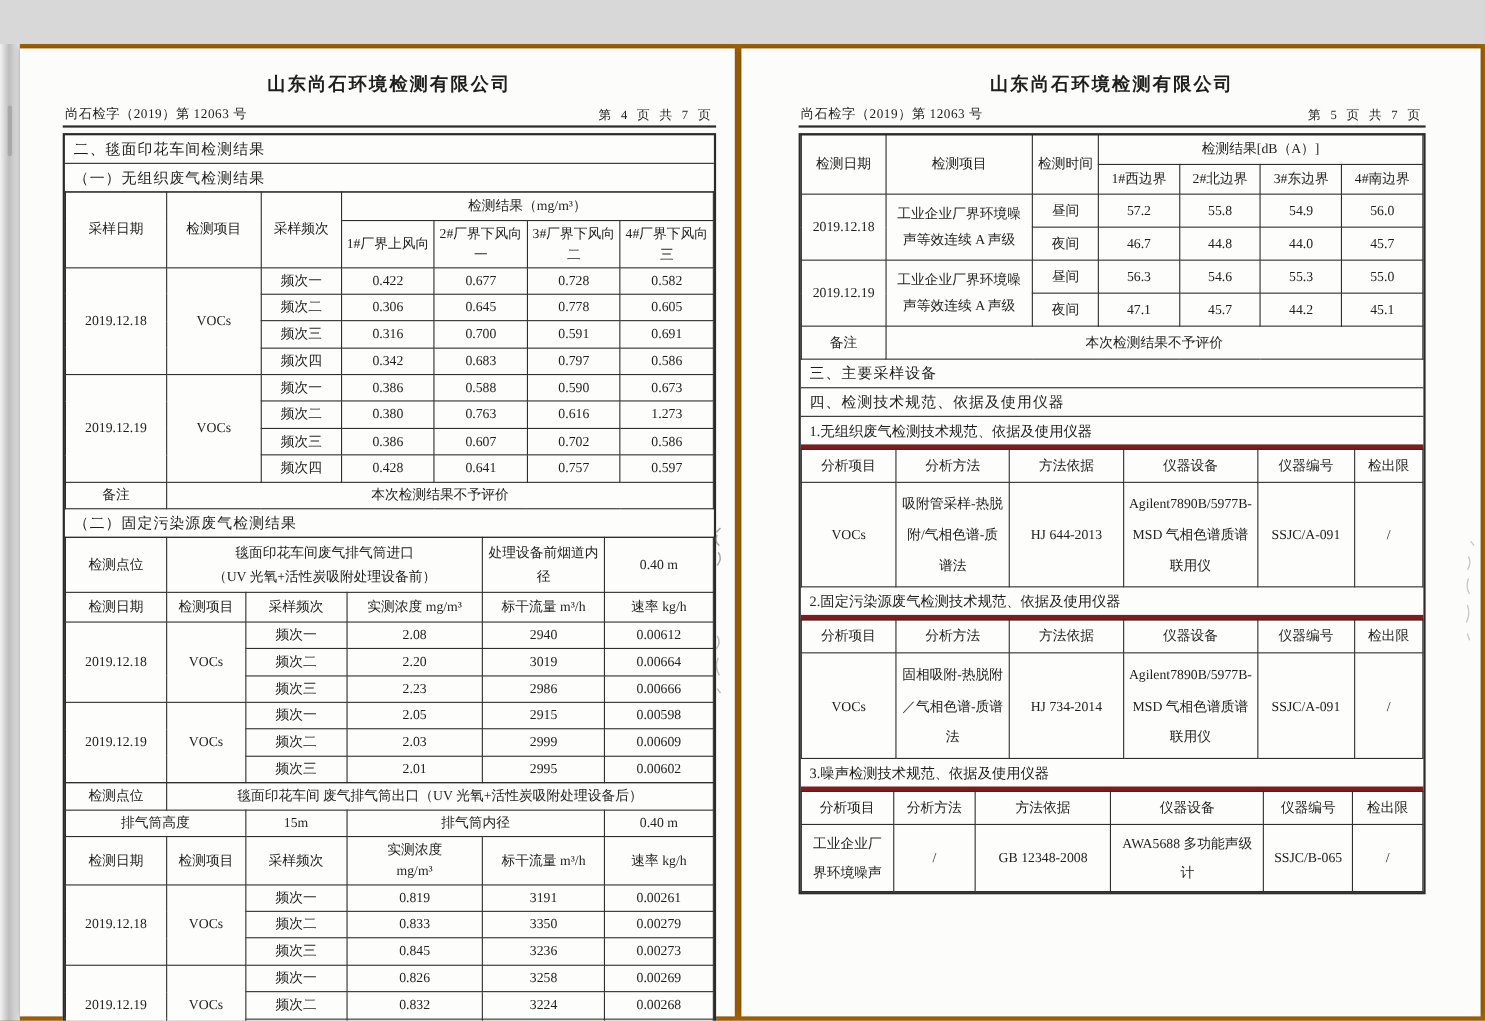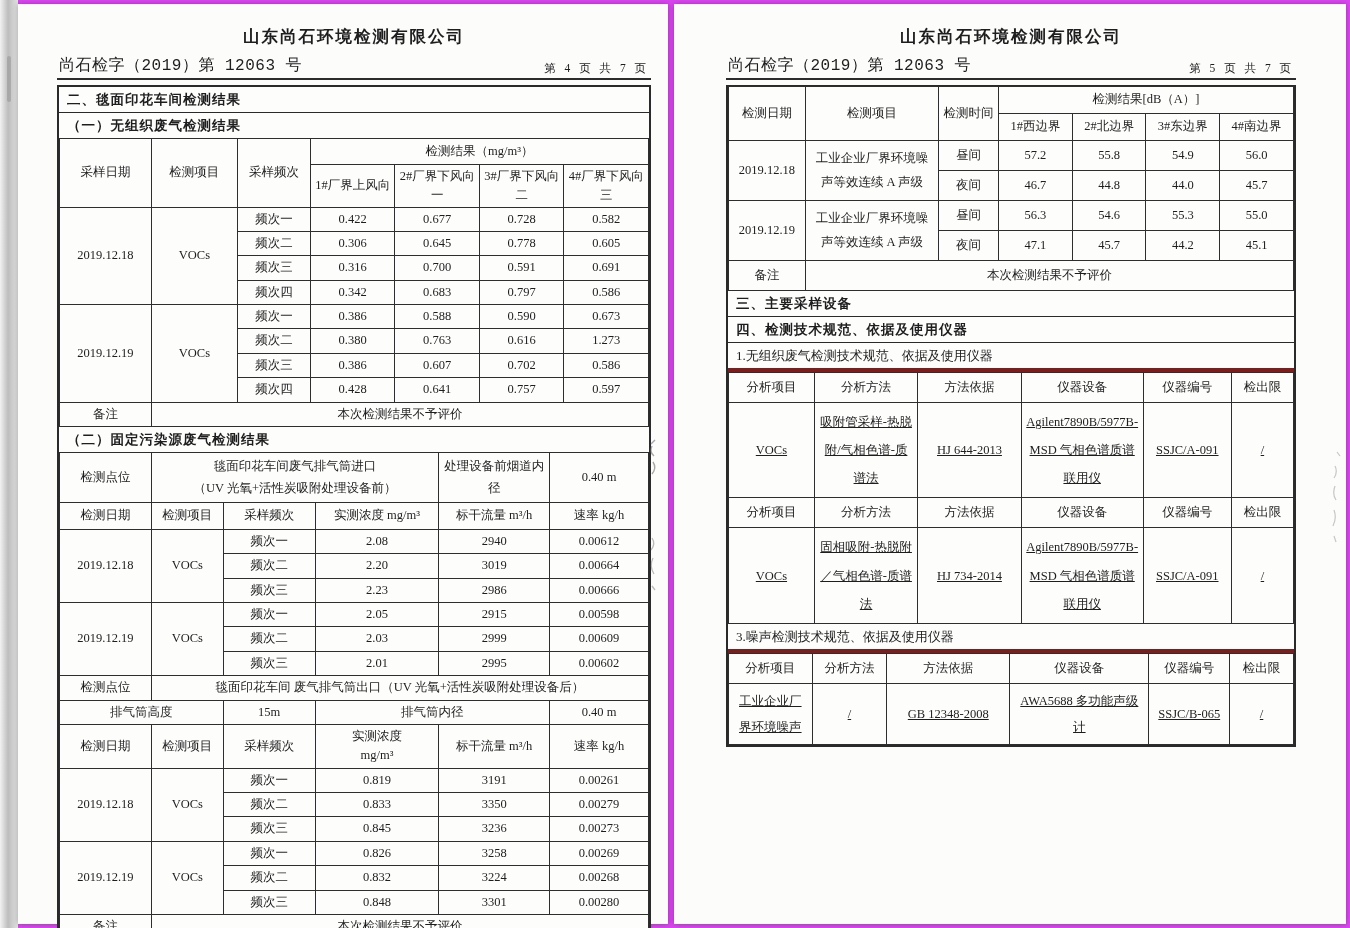--- a/index.html
+++ b/index.html
@@ -1,38 +1,38 @@
 <!DOCTYPE html>
 <html><head>
 <meta charset="utf-8">
 <style>
   * { margin:0; padding:0; box-sizing:border-box; }
   html,body { width:1350px; height:928px; }
   body {
     font-family:"Liberation Serif","DejaVu Serif",serif;
     background:#d8d8d8; color:#1e1e1e; position:relative; overflow:hidden;
   }
-  #canvas { position:absolute; inset:0; background:#d946ef; }
+  #canvas { position:absolute; inset:0; background:#a16207;margin-top:40px; }
   .edge-band { position:absolute; left:0; top:0; width:18px; height:100%;
     background:linear-gradient(90deg,#f2f2f2 0%,#bdbdbd 45%,#e3e3e3 100%); }
   .page { position:absolute; top:4px; bottom:4px; background:#fcfcfb;
     box-shadow:0 0 5px rgba(0,0,0,.28); }
   #page-left  { left:18px;  width:650px; }
   #page-right { left:674px; width:672px; }
   .inner-l { padding:14px 17px 0 39px; }
   .inner-r { padding:14px 50px 0 52px; }
 
   .company { text-align:center; font-size:16.5px; font-weight:bold; letter-spacing:2px; padding-top:8px; }
   .hdr-rule { display:flex; justify-content:space-between; align-items:flex-end;
     border-bottom:2px solid #2c2c2c; padding:7px 2px 2px 2px; }
-  .doc-no { font-size:16px; letter-spacing:.5px;font-family:Liberation Mono, monospace; }
+  .doc-no { font-size:12px; letter-spacing:.5px; }
   .page-info { font-size:11.5px; letter-spacing:3px; }
 
   .wrap { border:2px solid #2a2a2a; margin-top:5px; background:#fdfdfc; }
-  .sec-title { font-size:13.5px; font-weight:bold; padding:4px 8px 3px 8px;
+  .sec-title { font-size:13.5px; font-weight:normal; padding:4px 8px 3px 8px;
     border-bottom:1px solid #2a2a2a; letter-spacing:1px; }
   .sub-title { font-size:13px; font-weight:normal; padding:4px 8px 3px 8px;
     border-bottom:5px solid #7f1d1d; }
 
   table { width:100%; border-collapse:collapse; table-layout:fixed; }
   th,td { border:1px solid #2e2e2e; text-align:center; vertical-align:middle;
     font-size:12.5px; font-weight:normal; padding:2px 3px; line-height:1.55; }
   table { margin-top:-1px; }
   .pre { white-space:pre-line; }
   .t1 td { height:22px; }
@@ -44,21 +44,21 @@
   .outlet td { height:22px; }
   .outlet .point-row td { height:24px; }
   .outlet .stack-row td { height:24px; }
   .outlet .head-row th { height:42px; }
   .note-row td { height:23px; }
   .noise td { height:30px; }
   .noise thead th { height:27px; }
   .noise .item-cell { line-height:1.9; }
   .dev td { height:37px; }
   .spec th { height:30px; }
-  .spec td { line-height:2.25; padding:5px 4px;text-decoration:underline; }
+  .spec td { line-height:2.25; padding:5px 4px; }
   .spec3 td { line-height:2.1; padding:4px; }
 
   .footer { margin-top:9px; border-top:2px solid #3a3a3a; padding-top:3px;
     font-size:10.5px; letter-spacing:.5px; }
 
   .artifact { position:absolute; pointer-events:none; }
 </style>
 </head>
 <body>
 
@@ -435,20 +435,21 @@
                 <td>VOCs</td>
                 <td>吸附管采样-热脱附/气相色谱-质谱法</td>
                 <td>HJ 644-2013</td>
                 <td>Agilent7890B/5977B-MSD 气相色谱质谱联用仪</td>
                 <td>SSJC/A-091</td>
                 <td>/</td>
               </tr>
             </tbody>
         </table>
 
+        <div class="sub-title">2.固定污染源废气检测技术规范、依据及使用仪器</div>
 
         <table class="spec">
           <colgroup>
               <col style="width:15.2%">
               <col style="width:18.3%">
               <col style="width:18.3%">
             <col style="width:21.6%">
               <col style="width:15.6%">
               <col style="width:11%">
             </colgroup>

